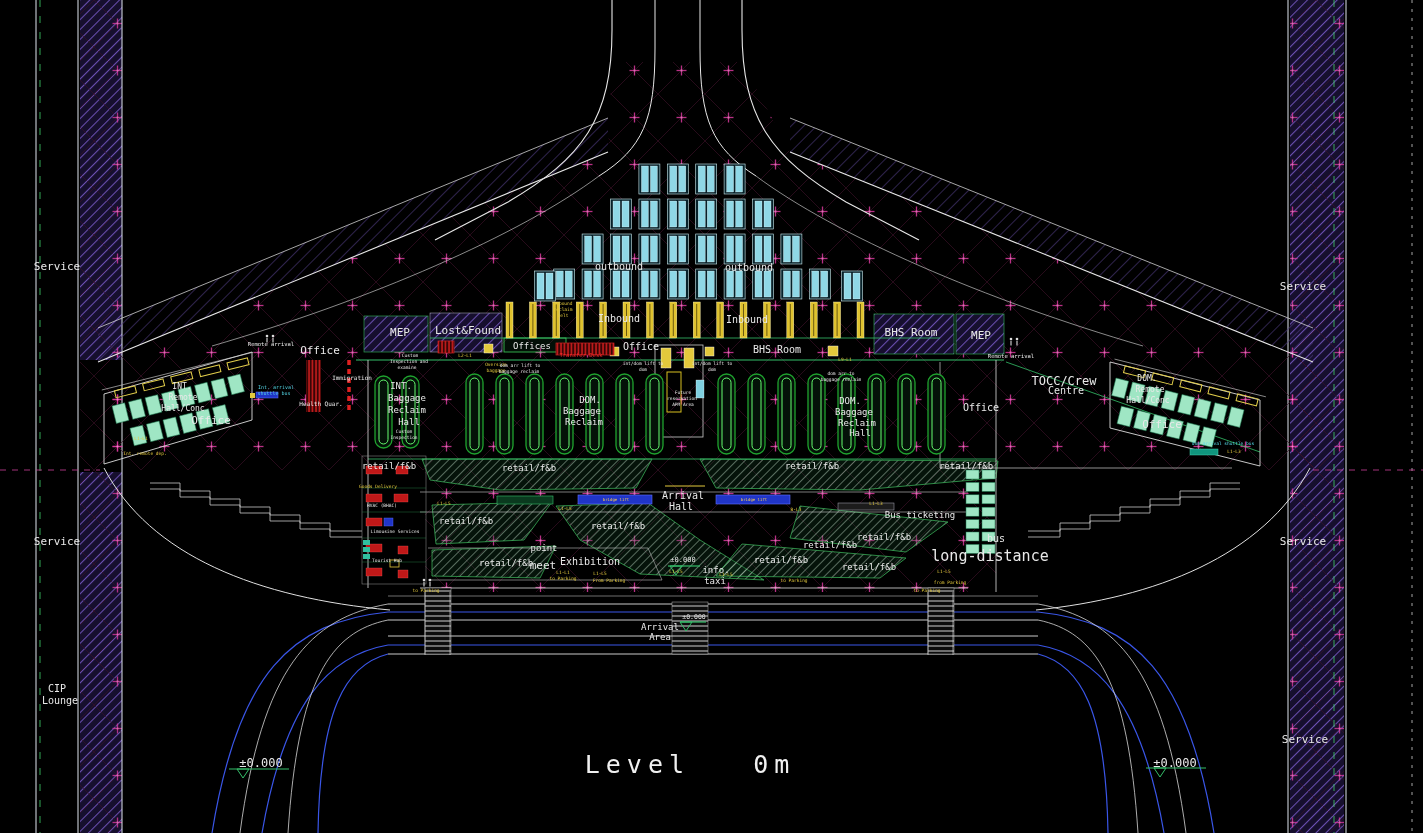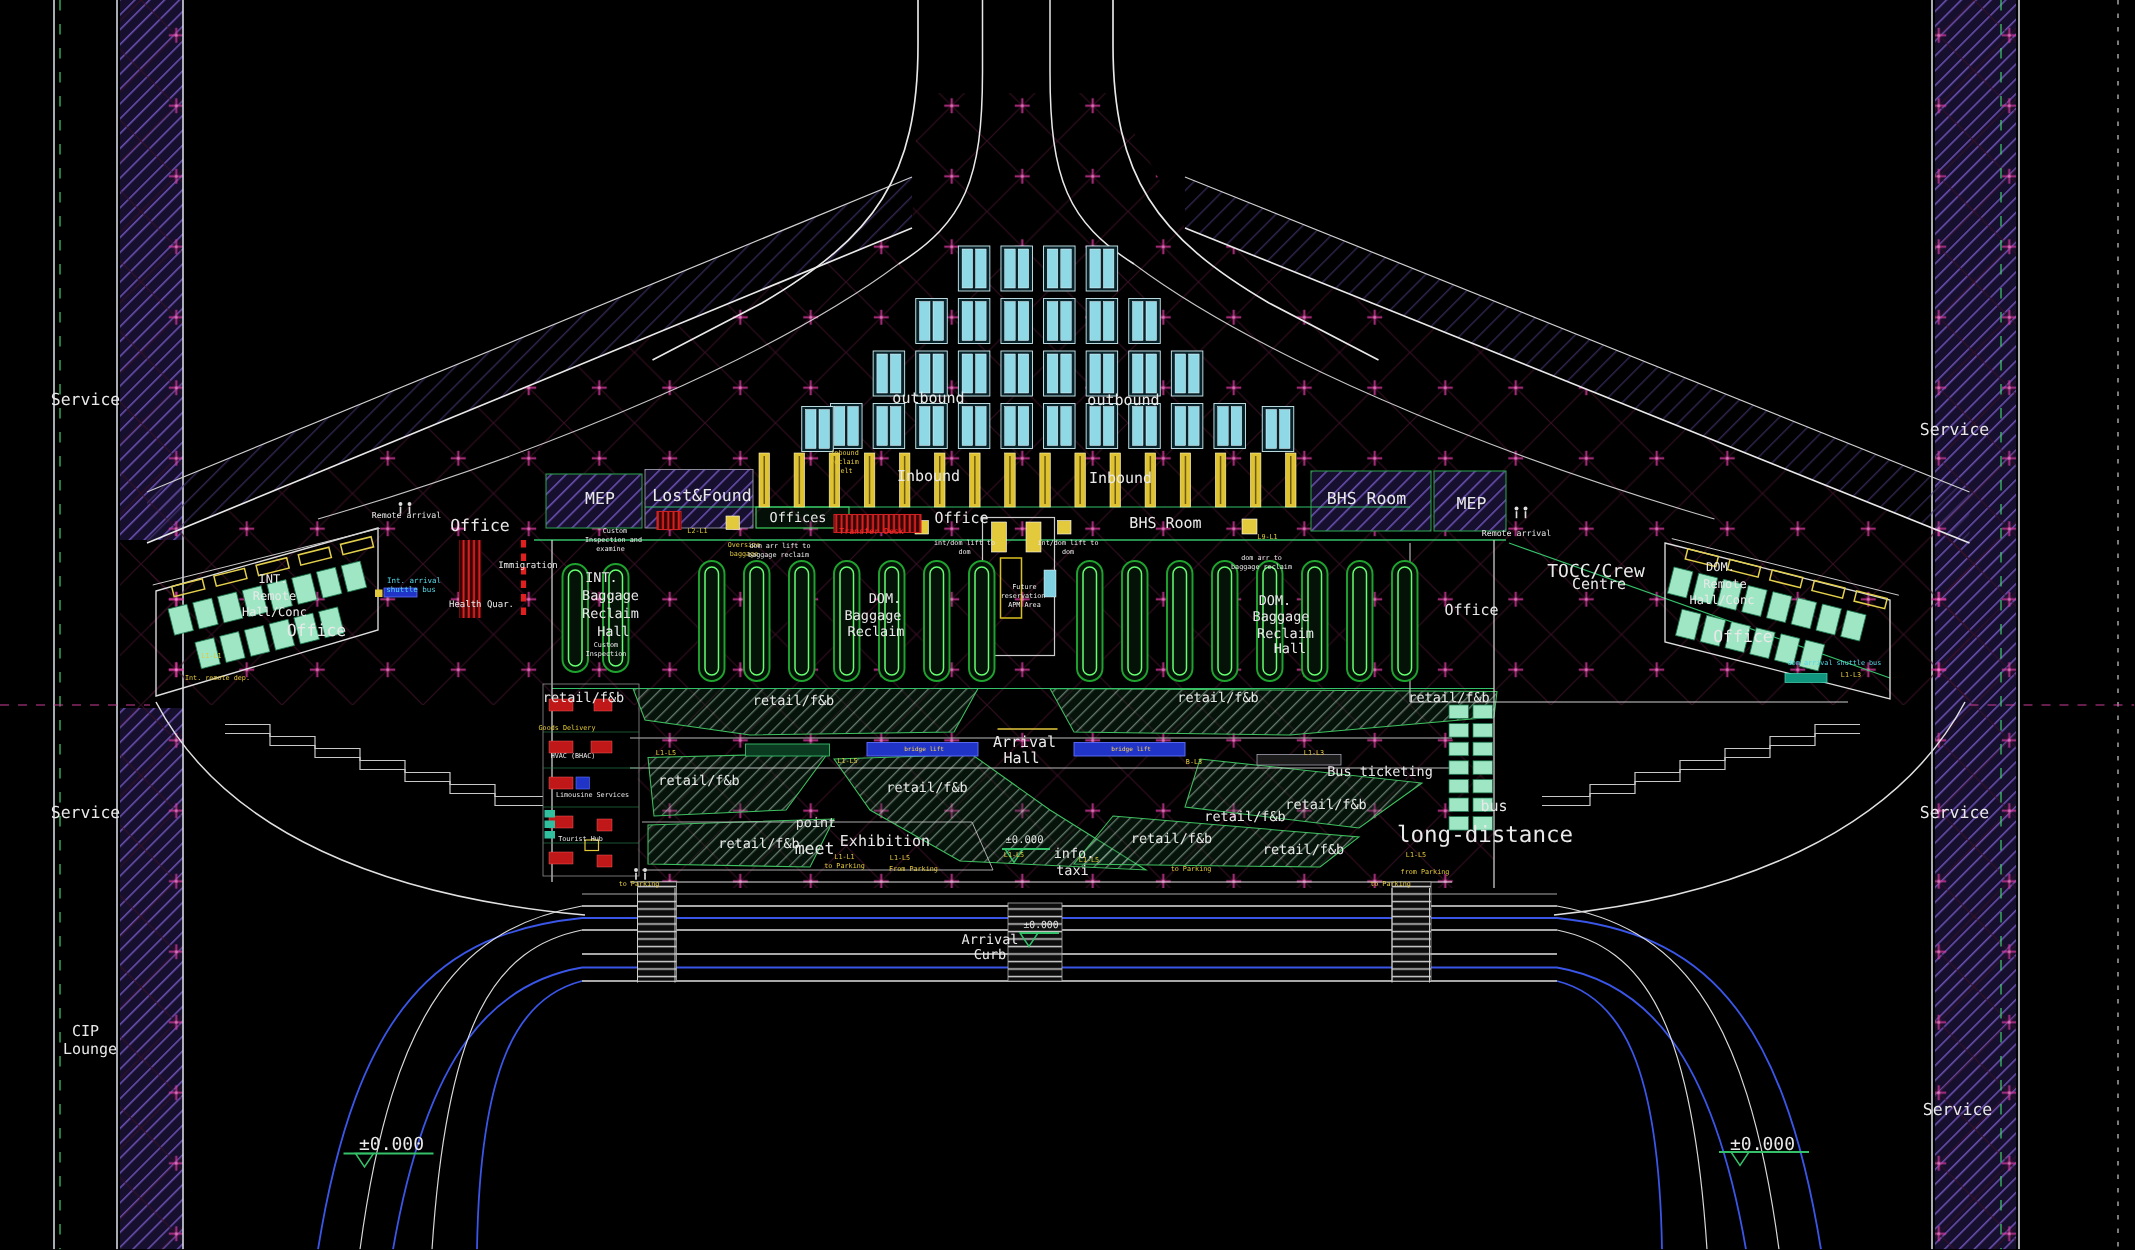--- a/index.html
+++ b/index.html
@@ -590,18 +590,19 @@
         <span class="lbl" style="left: 944px; top: 572px; font-size: 4.5px; color: rgb(227, 201, 60);">L1-L5</span>
         <span class="lbl" style="left: 616px; top: 500px; font-size: 4px; color: rgb(255, 211, 79);">bridge lift</span>
         <span class="lbl" style="left: 754px; top: 500px; font-size: 4px; color: rgb(255, 211, 79);">bridge lift</span>
         <span class="lbl" style="left: 563px; top: 579px; font-size: 4.5px; color: rgb(227, 201, 60);">to Parking</span>
         <span class="lbl" style="left: 609px; top: 581px; font-size: 4.5px; color: rgb(227, 201, 60);">From Parking</span>
         <span class="lbl" style="left: 426px; top: 591px; font-size: 4.5px; color: rgb(227, 201, 60);">to Parking</span>
         <span class="lbl" style="left: 794px; top: 581px; font-size: 4.5px; color: rgb(227, 201, 60);">to Parking</span>
         <span class="lbl" style="left: 950px; top: 583px; font-size: 4.5px; color: rgb(227, 201, 60);">from Parking</span>
         <span class="lbl" style="left: 927px; top: 591px; font-size: 4.5px; color: rgb(227, 201, 60);">to Parking</span>
         <span class="lbl" style="left: 660px; top: 628px; font-size: 9px;">Arrival</span>
-        <span class="lbl" style="left: 660px; top: 638px; font-size: 9px;">Curb</span>
+        <span class="lbl" style="left: 660px; top: 638px; font-size: 9px;">Area</span>
         <span class="lbl" style="left: 694px; top: 617px; font-size: 6.5px;">±0.000</span>
       </div>
+  <div class="title-line" style="left:690px;top:764px">Level   0m</div>
 </div>
 
 </div>
 
 </body></html>

